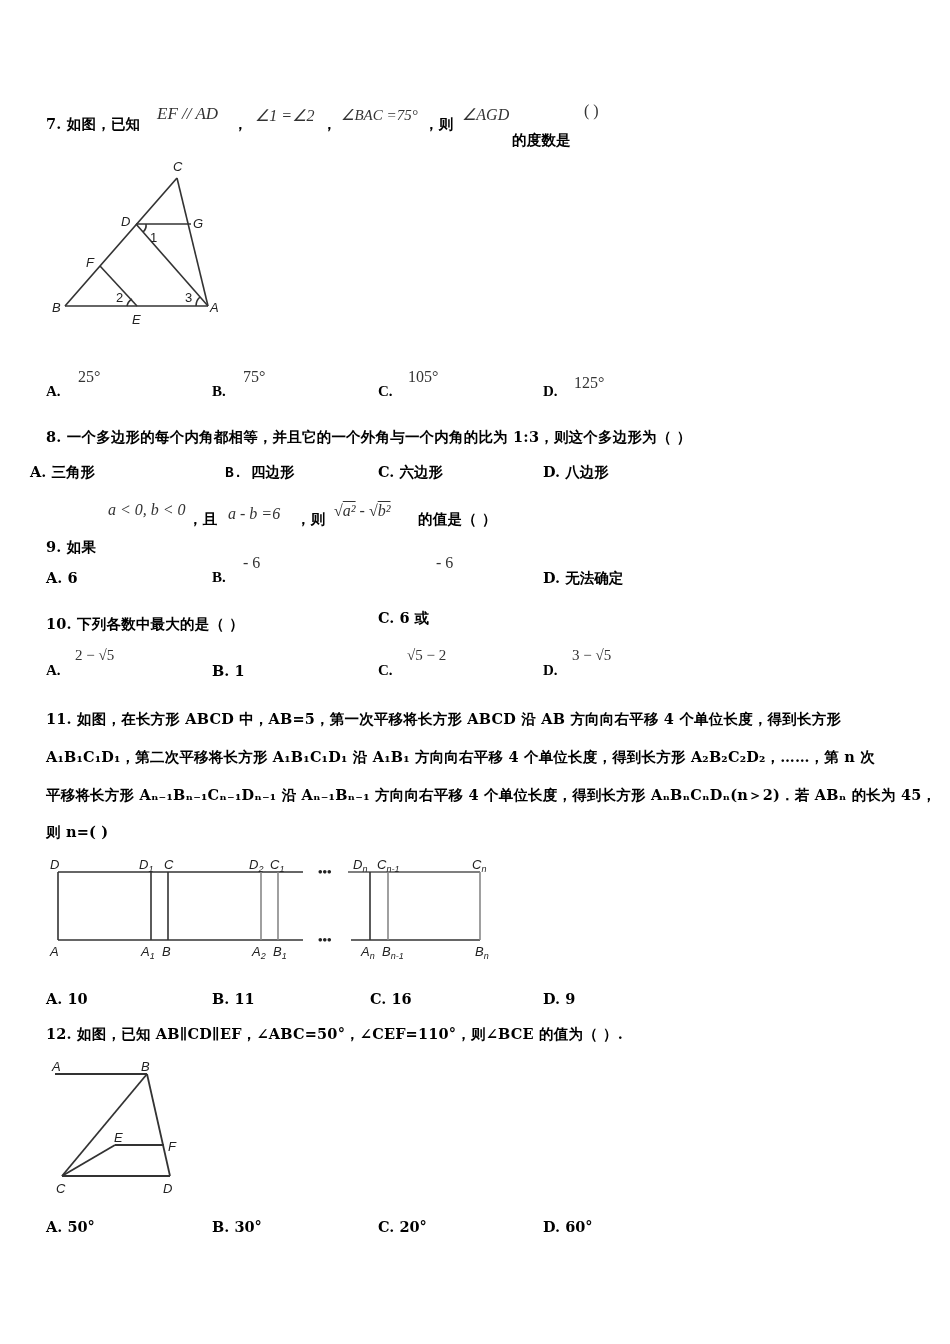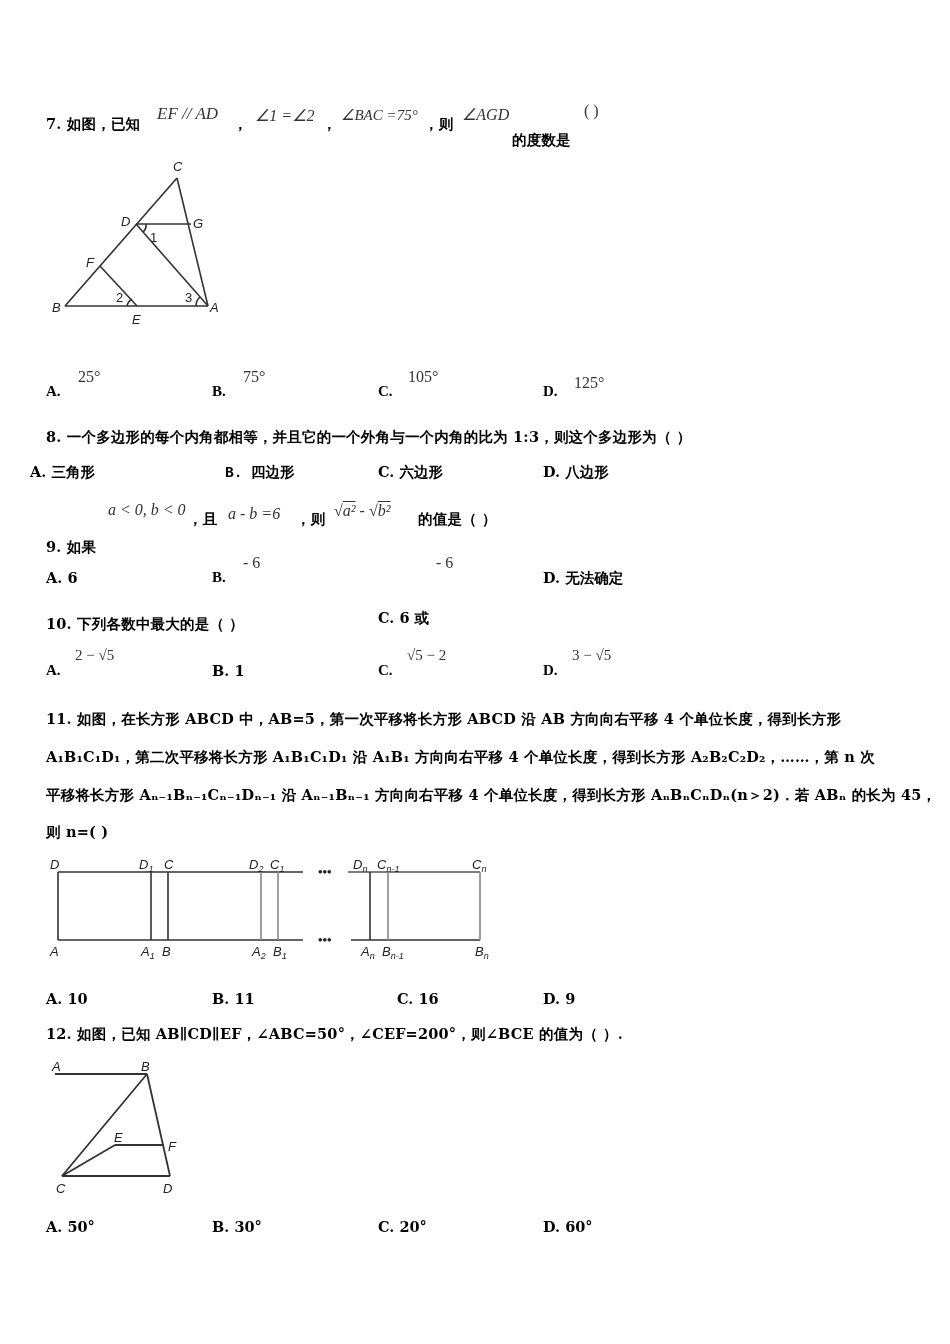--- a/index.html
+++ b/index.html
@@ -160,27 +160,27 @@
   <text class="dlabel" x="212" y="106">A<tspan font-size="9" dy="3">2</tspan></text>
   <text class="dlabel" x="233" y="106">B<tspan font-size="9" dy="3">1</tspan></text>
   <text class="dlabel" x="321" y="106">A<tspan font-size="9" dy="3">n</tspan></text>
   <text class="dlabel" x="342" y="106">B<tspan font-size="9" dy="3">n-1</tspan></text>
   <text class="dlabel" x="435" y="106">B<tspan font-size="9" dy="3">n</tspan></text>
 </svg>
 
 <div>
   <span class="abs opt" style="left:46px; top:990px;"><span>A.</span> <span>10</span></span>
   <span class="abs opt" style="left:212px; top:990px;"><span>B.</span> <span>11</span></span>
-  <span class="abs opt" style="left:397px; top:990px;"><span>C.</span> <span>16</span></span>
+  <span class="abs opt" style="left:370px; top:990px;"><span>C.</span> <span>16</span></span>
   <span class="abs opt" style="left:543px; top:990px;"><span>D.</span> <span>9</span></span>
 </div>
 
 <div class="abs q" style="left:46px; top:1025px;">
   <span>12.</span>
-  <span>如图，已知 AB∥CD∥EF，∠ABC=50°，∠CEF=200°，则∠BCE 的值为（ ）.</span>
+  <span>如图，已知 AB∥CD∥EF，∠ABC=50°，∠CEF=110°，则∠BCE 的值为（ ）.</span>
 </div>
 
 <svg class="abs" style="left:40px; top:1055px;" width="170" height="145">
   <g stroke="#333" stroke-width="1.8" fill="none">
     <line x1="15" y1="19" x2="107" y2="19"></line>
     <line x1="107" y1="19" x2="22" y2="121"></line>
     <line x1="107" y1="19" x2="130" y2="121"></line>
     <line x1="22" y1="121" x2="130" y2="121"></line>
     <line x1="22" y1="121" x2="75" y2="90"></line>
     <line x1="75" y1="90" x2="124" y2="90"></line>

